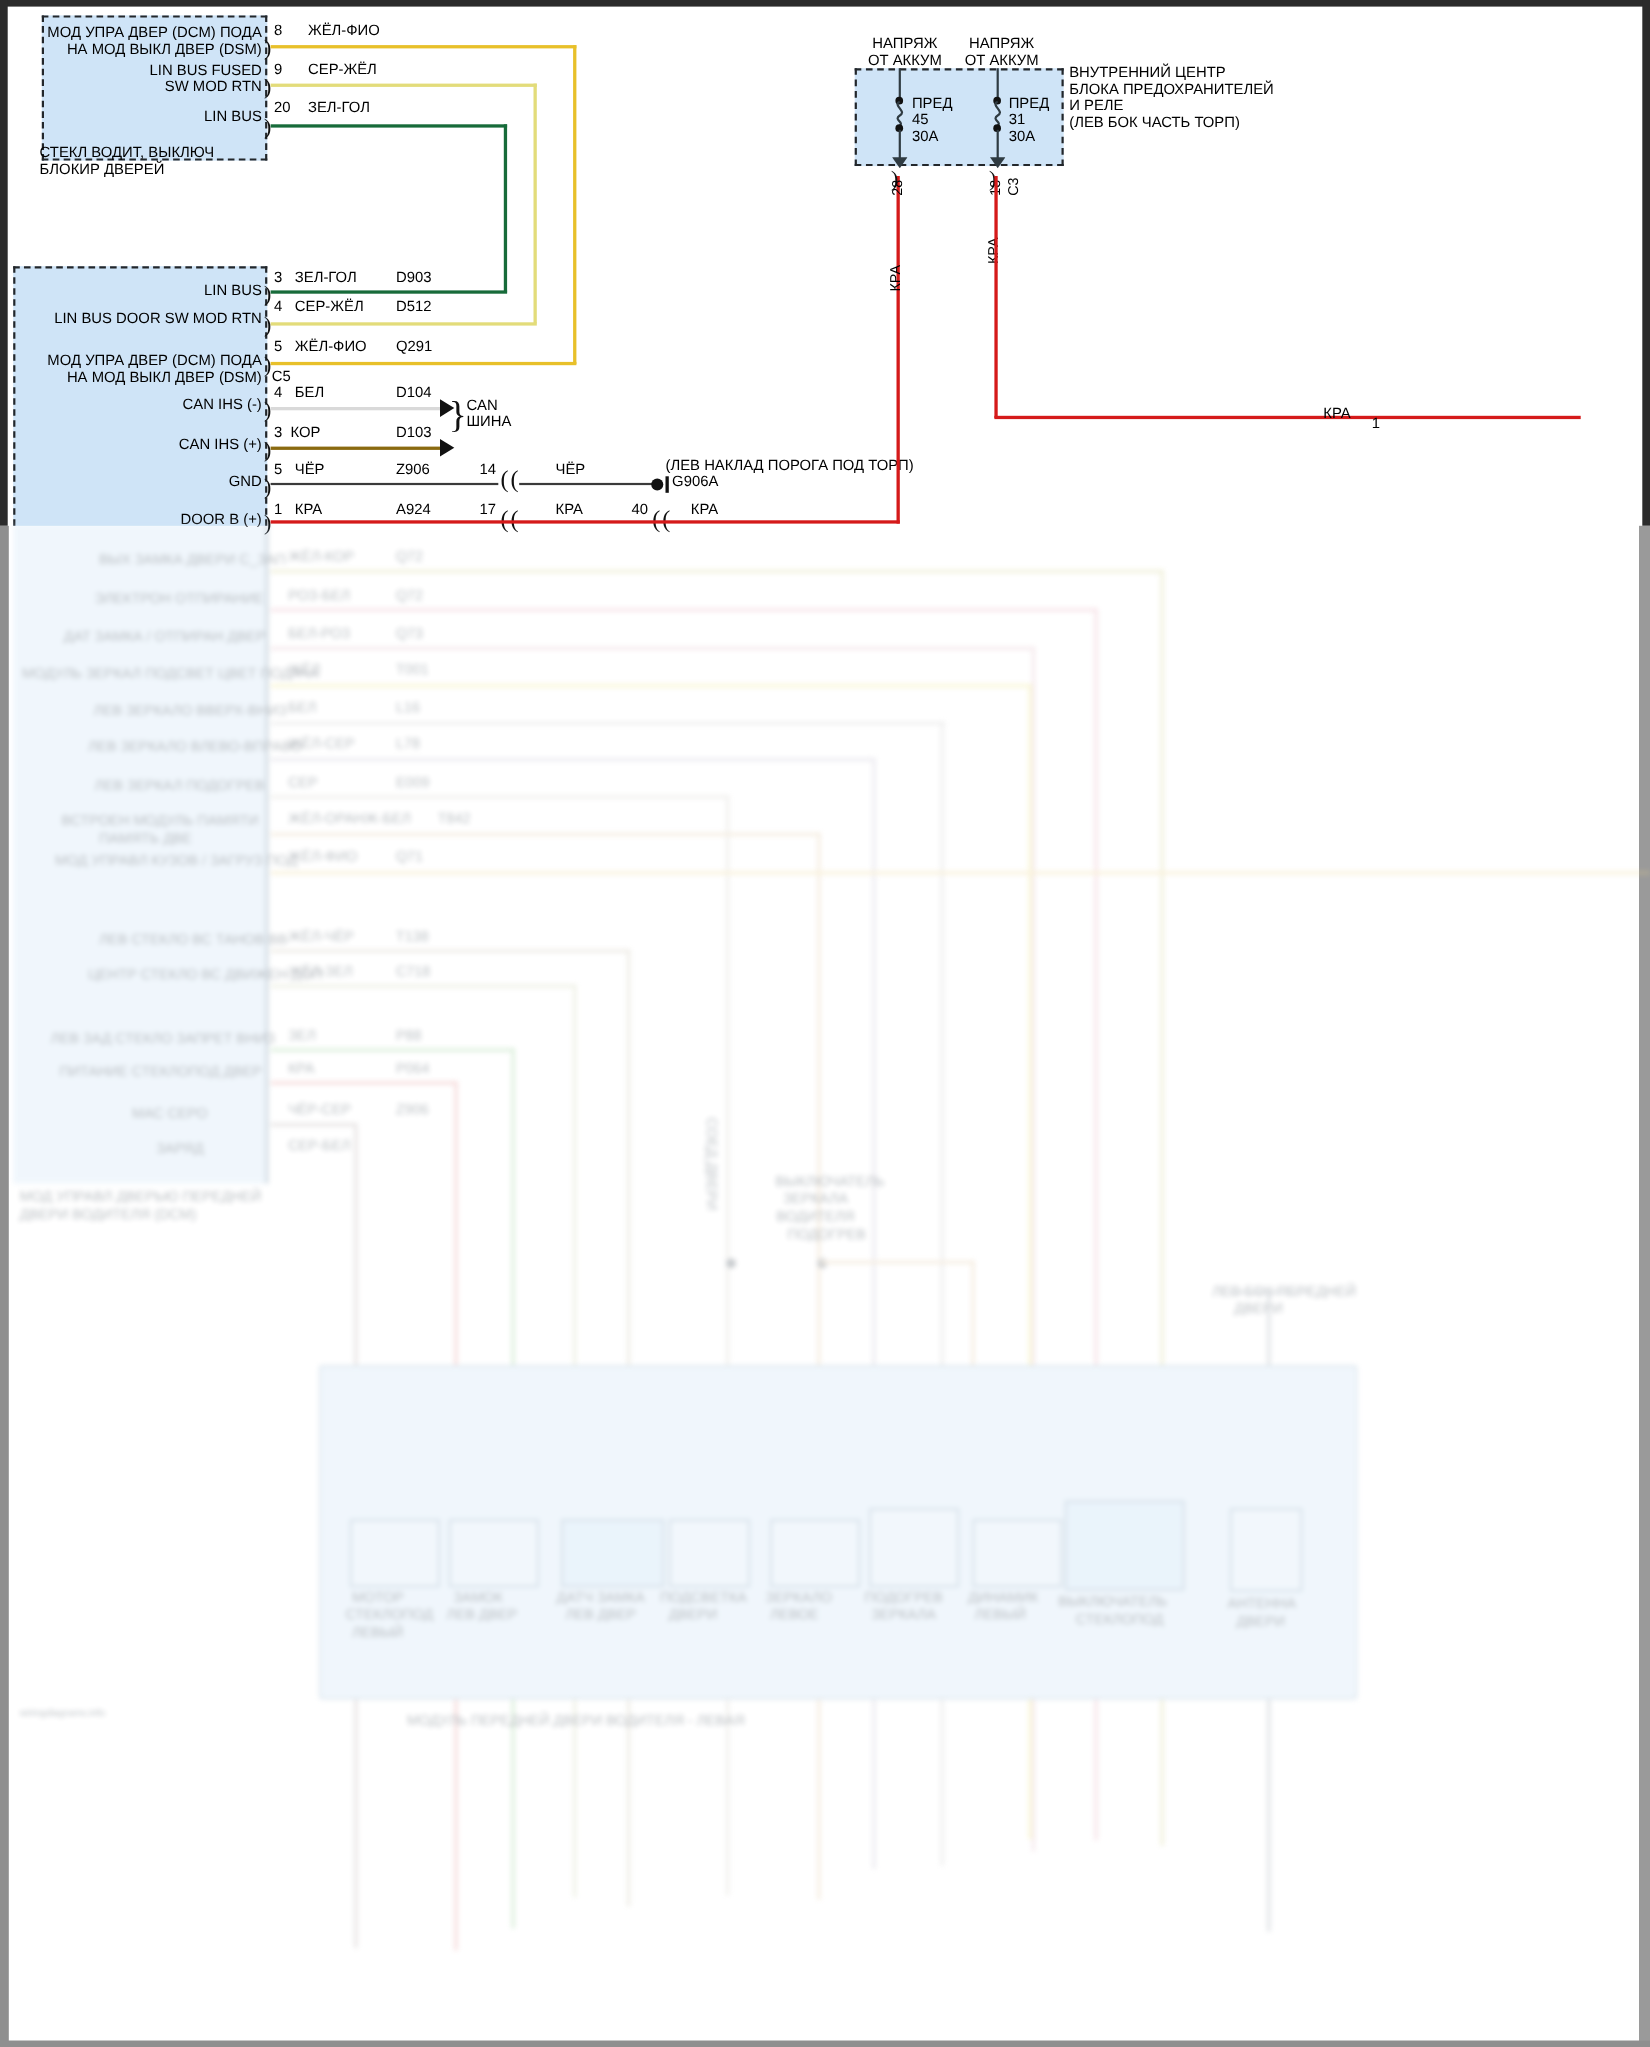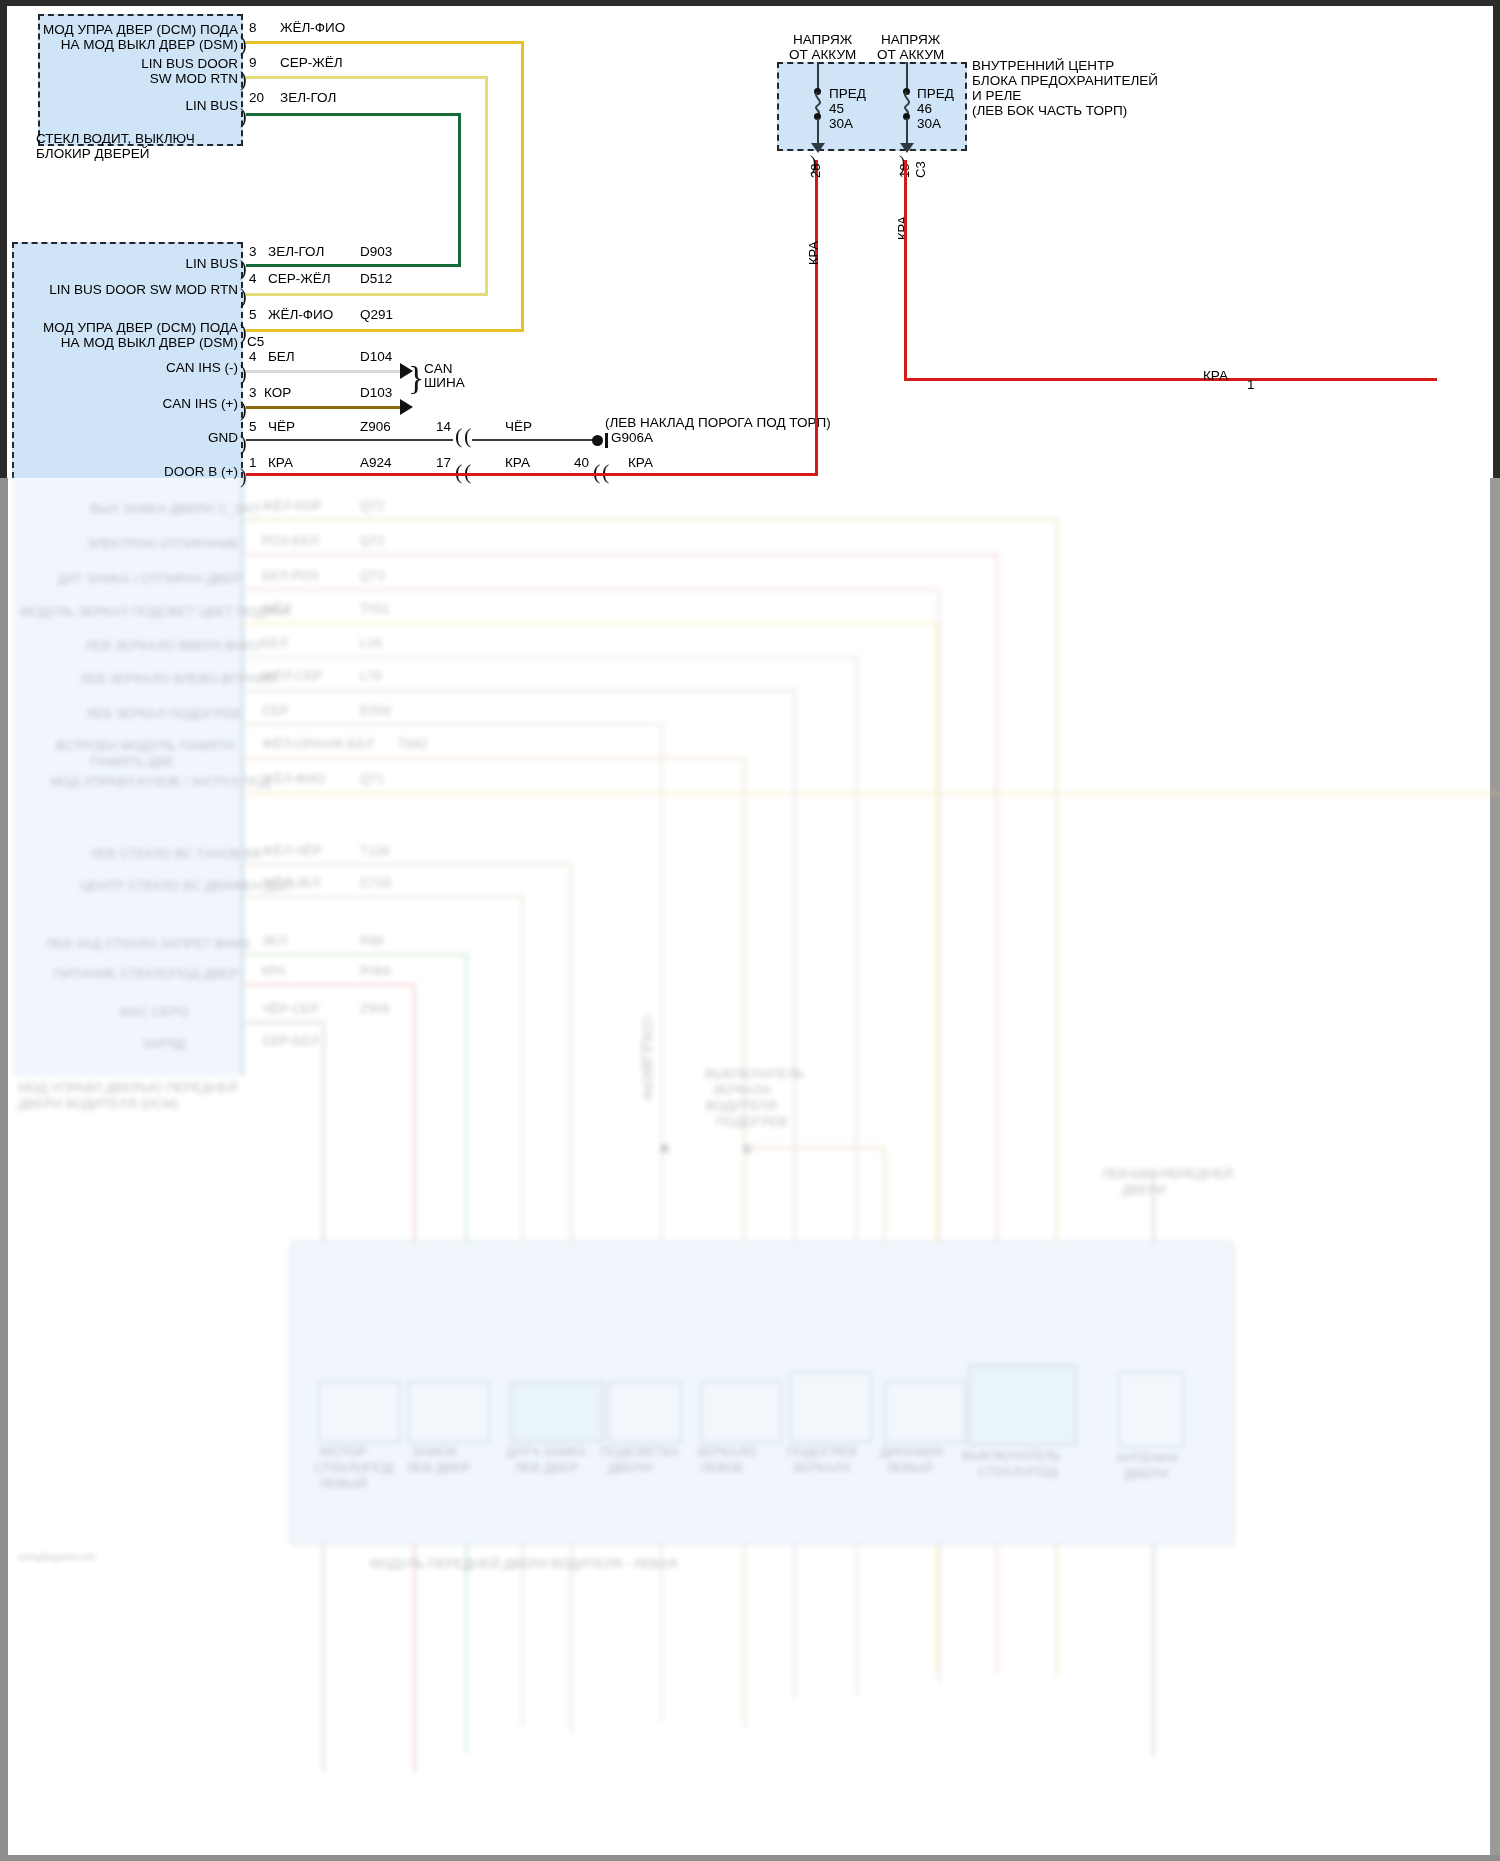--- a/index.html
+++ b/index.html
@@ -66,21 +66,21 @@
   <div class="lbl lbl-r" style="left:43px;top:22px;width:195px;">МОД УПРА ДВЕР (DCM) ПОДА</div>
   <div class="lbl lbl-r" style="left:43px;top:37px;width:195px;">НА МОД ВЫКЛ ДВЕР (DSM)</div>
   <div class="pin" style="left:240px;top:38px;">)</div>
   <div class="lbl" style="left:249px;top:20px;">8</div>
   <div class="lbl" style="left:280px;top:20px;">ЖЁЛ-ФИО</div>
 
   <div class="w wh" style="left:246px;top:41px;width:278px;background:#e8c02a;"></div>
   <div class="w wv" style="left:521px;top:41px;height:290px;background:#e8c02a;"></div>
   <div class="w wh" style="left:246px;top:329px;width:278px;background:#e8c02a;"></div>
 
-  <div class="lbl lbl-r" style="left:43px;top:56px;width:195px;">LIN BUS DOOR</div>
+  <div class="lbl lbl-r" style="left:43px;top:56px;width:195px;">LIN BUS FUSED</div>
   <div class="lbl lbl-r" style="left:43px;top:71px;width:195px;">SW MOD RTN</div>
   <div class="pin" style="left:240px;top:73px;">)</div>
   <div class="lbl" style="left:249px;top:55px;">9</div>
   <div class="lbl" style="left:280px;top:55px;">СЕР-ЖЁЛ</div>
 
   <div class="w wh" style="left:246px;top:76px;width:242px;background:#e3dc7a;"></div>
   <div class="w wv" style="left:485px;top:76px;height:218px;background:#e3dc7a;"></div>
   <div class="w wh" style="left:246px;top:293px;width:242px;background:#e3dc7a;"></div>
 
   <div class="lbl lbl-r" style="left:43px;top:98px;width:195px;">LIN BUS</div>
@@ -194,21 +194,21 @@
   <div class="pin" style="left:810px;top:157px;">)</div>
   <div class="rot" style="left:808px;top:178px;">28</div>
   <div class="rot" style="left:806px;top:265px;">КРА</div>
 
   <div class="dot" style="left:903px;top:88px;"></div>
   <svg class="fusebody" style="left:897px;top:92px;" width="20" height="22" viewBox="0 0 20 22">
     <path d="M10 0 C3 4, 17 9, 10 13 C4 17, 14 19, 10 22" stroke="#2f3b42" stroke-width="2" fill="none"></path>
   </svg>
   <div class="dot" style="left:903px;top:113px;"></div>
   <div class="lbl" style="left:917px;top:86px;">ПРЕД</div>
-  <div class="lbl" style="left:917px;top:101px;">46</div>
+  <div class="lbl" style="left:917px;top:101px;">31</div>
   <div class="lbl" style="left:917px;top:116px;">30A</div>
   <div class="w wv" style="left:906px;top:118px;height:27px;width:2px;background:#2f3b42;"></div>
   <svg style="position:absolute;left:900px;top:141px;" width="14" height="12">
       <path d="M7 12 L0 2 L14 2 Z" fill="#2f3b42"></path>
     </svg>
   <div class="pin" style="left:899px;top:157px;">)</div>
   <div class="rot" style="left:897px;top:178px;">18</div>
   <div class="rot" style="left:913px;top:178px;">C3</div>
   <div class="rot" style="left:895px;top:240px;">КРА</div>
 

